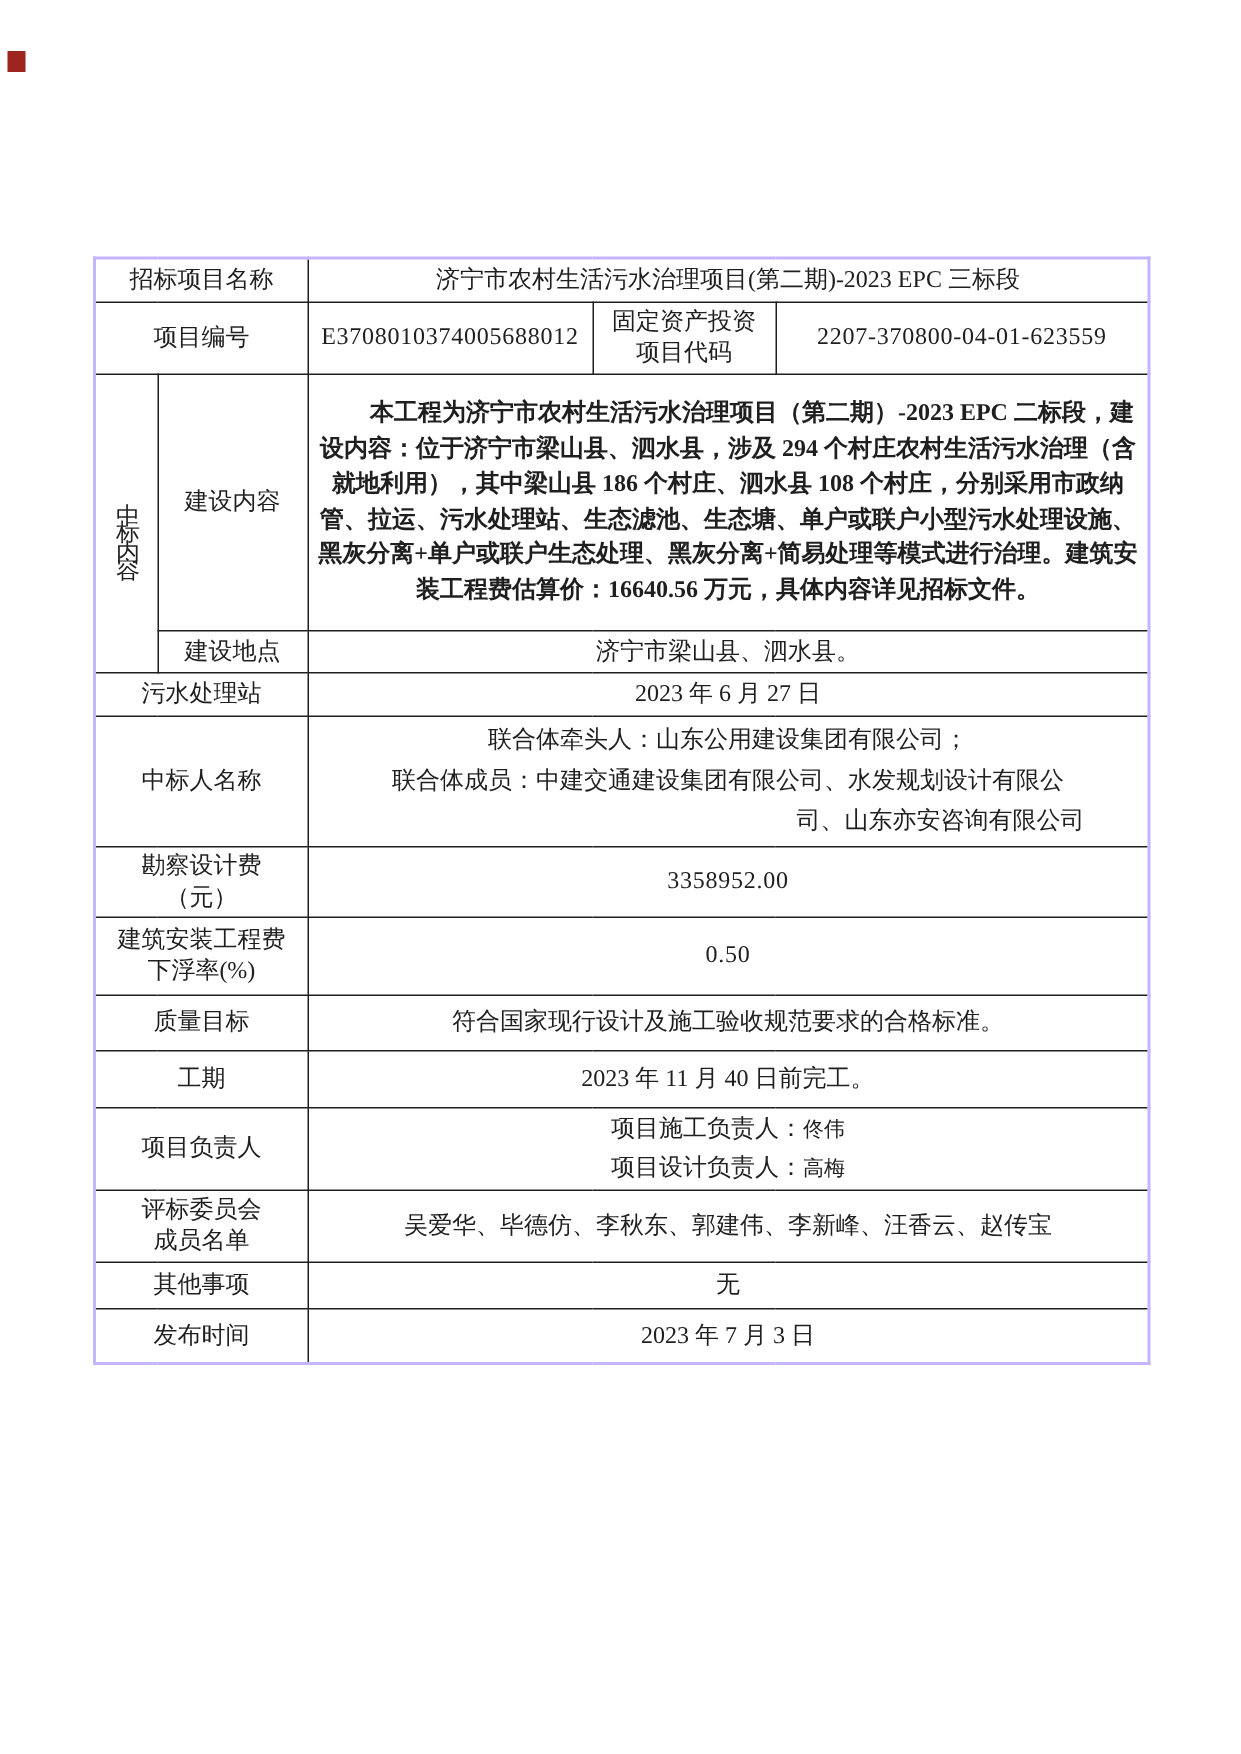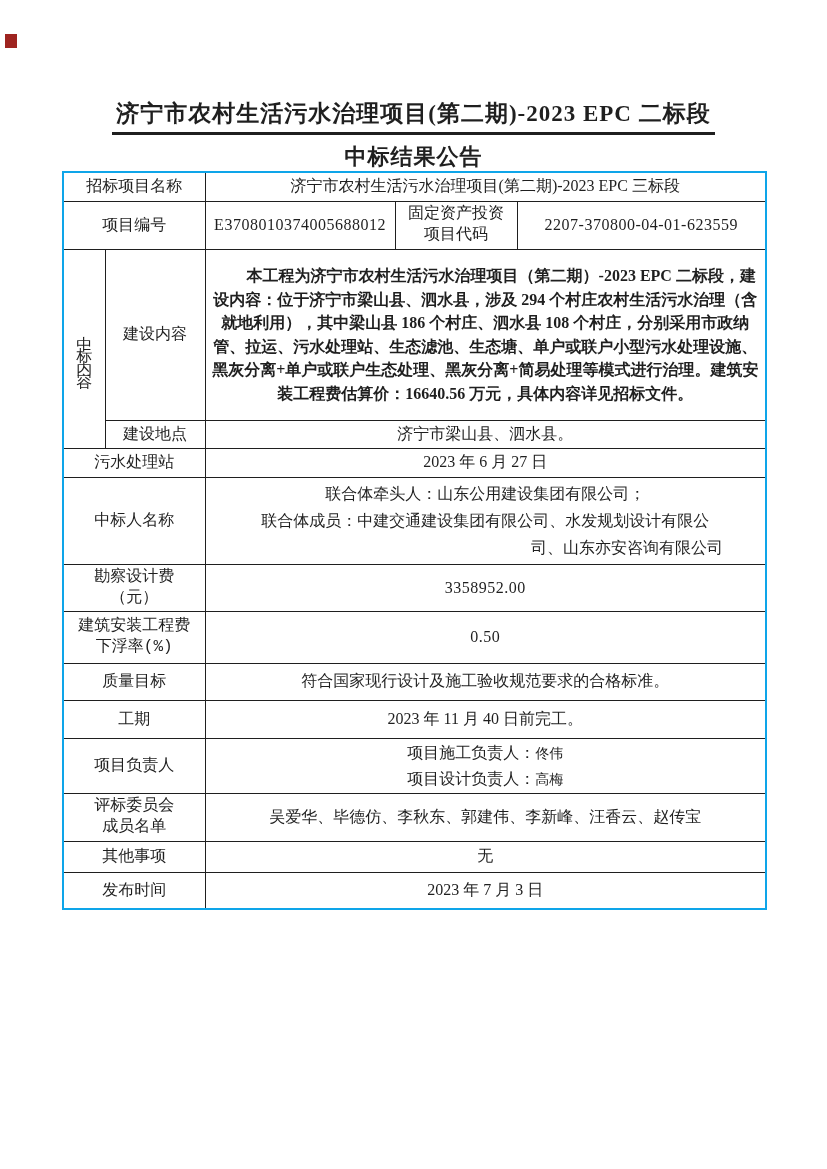--- a/index.html
+++ b/index.html
@@ -17,21 +17,21 @@
   }
   .titles{position:absolute;top:98px;left:0;width:827px;text-align:center;}
   .title1{
     font-size:23px;font-weight:bold;letter-spacing:1px;
     display:inline-block;border-bottom:3px solid #1f1f1f;padding:0 4px 3px 4px;
   }
   .title2{font-size:22px;font-weight:bold;margin-top:7px;letter-spacing:1px;}
   table.doc{
     position:absolute;left:62px;top:171px;
     width:703px;border-collapse:collapse;table-layout:fixed;
-    border:2px solid #0ea5e9;
+    border:2px solid #c4b5fd;
     font-size:16px;
   }
   table.doc td{
     border:1px solid #1f1f1f;
     padding:1px 4px;
     vertical-align:middle;
     text-align:center;
     overflow:hidden;
   }
   td.lbl{text-align:center;}
@@ -52,34 +52,30 @@
     vertical-align:top;
     padding:8px 10px 6px 10px;
     line-height:23.5px;
     font-weight:bold;
   }
   td.scope-text .para{text-indent:2em;}
   td.left-block{text-align:left;padding-left:38px;line-height:27px;}
   td.left-block .center-line{text-align:right;padding-right:38px;}
   td.managers{text-align:left;padding-left:38px;line-height:25px;margin-left:16px;}
   .person-name{font-size:14px;}
-  .two-line div{line-height:21px;font-family:Liberation Mono, monospace;}
+  .two-line div{line-height:21px;}
   .num{letter-spacing:0.5px;}
 </style>
 </head>
 <body>
 
 <div class="page">
 
   <div class="red-mark" style="background: rgb(158, 36, 32);"></div>
 
-  <div class="titles">
-    <div><span class="title1">济宁市农村生活污水治理项目(第二期)-2023 EPC 二标段</span></div>
-    <div class="title2">中标结果公告</div>
-  </div>
 
   <table class="doc">
     <colgroup>
       <col style="width:42px">
         <col style="width:100px">
         <col style="width:190px">
         <col style="width:122px">
         <col style="width:249px">
     </colgroup>
 

